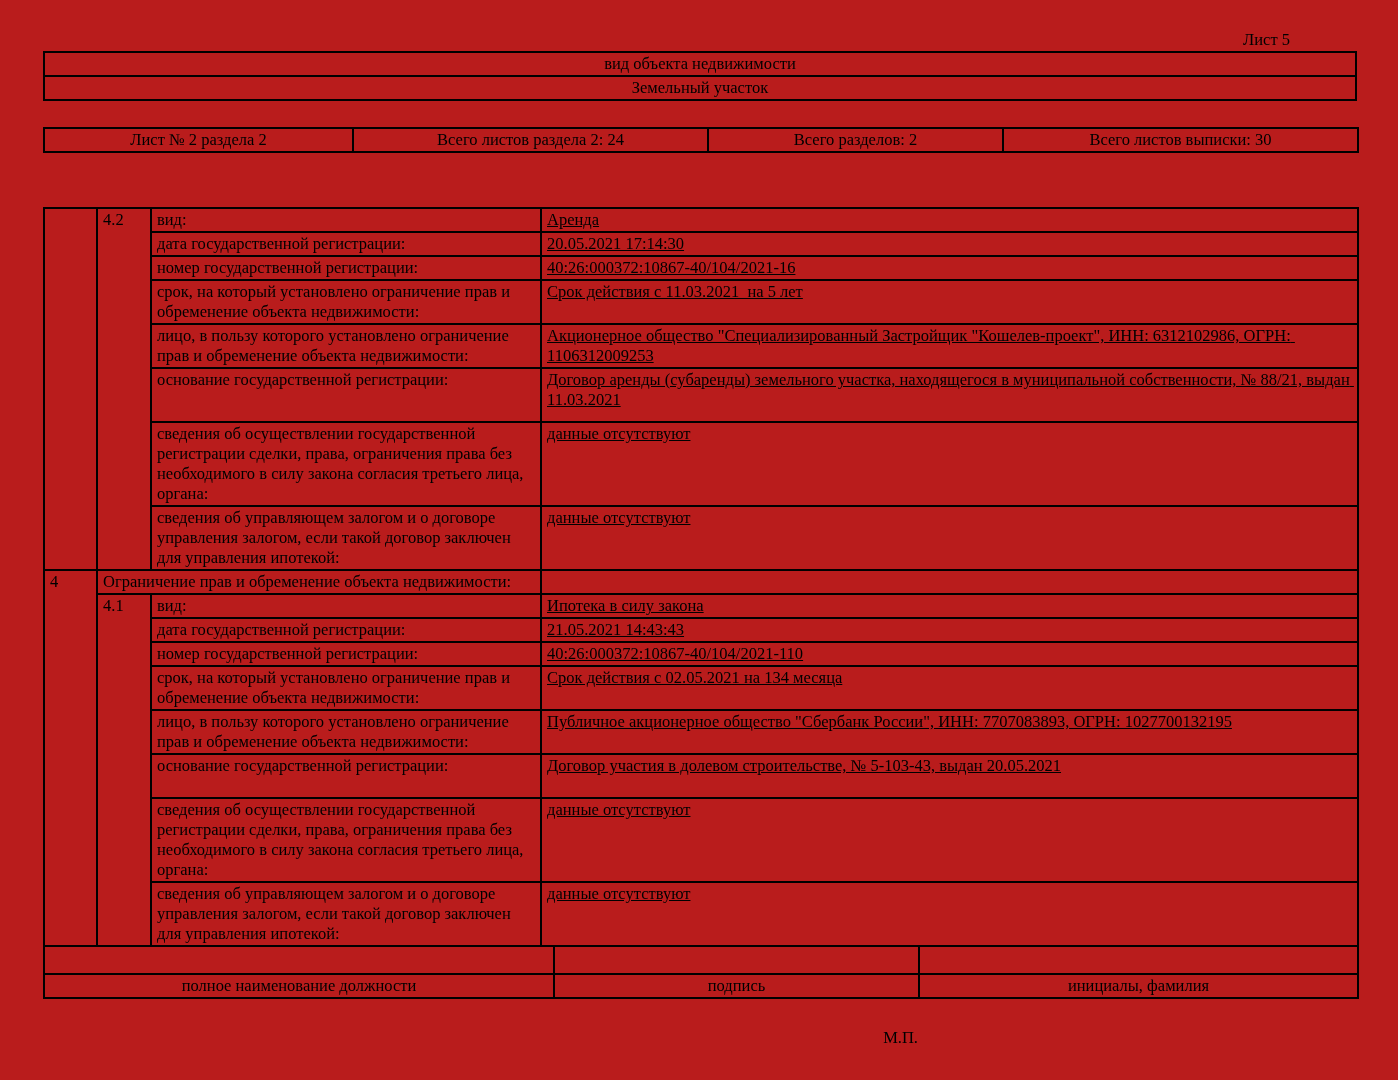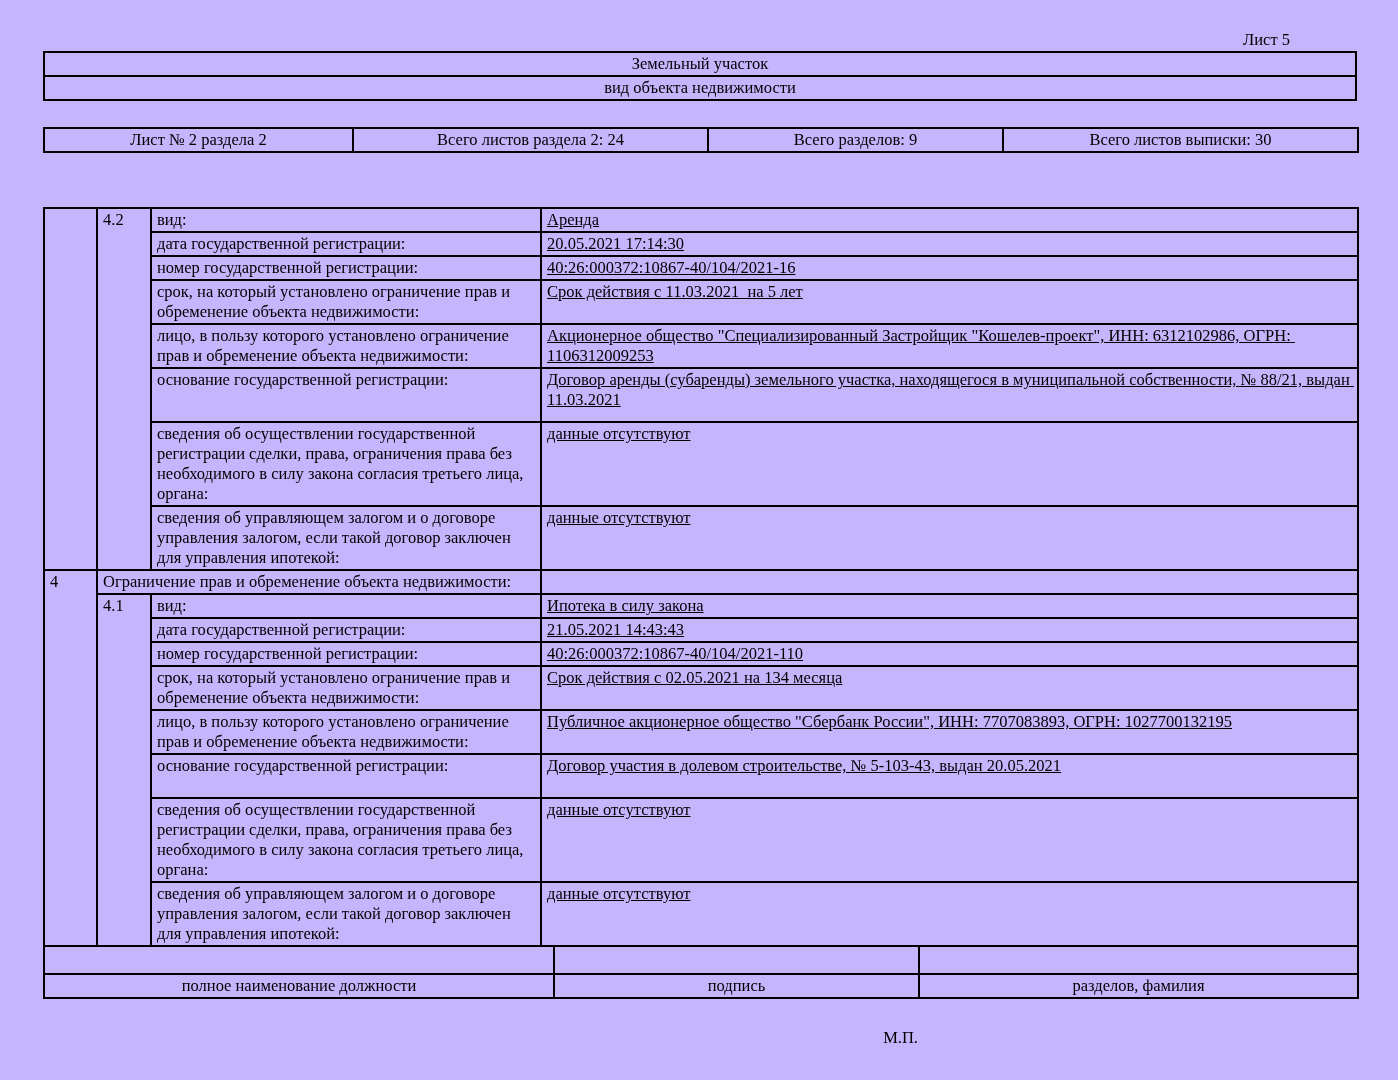--- a/index.html
+++ b/index.html
@@ -1,17 +1,17 @@
 <!DOCTYPE html>
 <html lang="ru"><head>
 <meta charset="utf-8">
 <style>
   html,body { margin:0; padding:0; background:#e8e8e8; }
   .page {
-    position:relative; width:1398px; height:1080px; background:#c4b5fd;
+    position:relative; width:1398px; height:1080px; background:#b91c1c;
     font-family:"Liberation Serif", serif; font-size:16.5px; line-height:20px; color:#000;
     overflow:hidden; margin:0 auto;
   }
   .sheet-label {
     position:absolute; top:30px; left:43px; width:1314px;
     text-align:right; padding-right:67px; box-sizing:border-box;
   }
   table.tbl {
     position:absolute; left:43px; width:1314px;
     border-collapse:collapse; table-layout:fixed;
@@ -43,40 +43,40 @@
 </head>
 <body>
 
 <div class="page">
 
   <div class="sheet-label">Лист 5</div>
 
   <table class="tbl tbl-a">
     <tbody>
       <tr>
-        <td>Земельный участок</td>
+        <td>вид объекта недвижимости</td>
       </tr>
       <tr>
-        <td>вид объекта недвижимости</td>
+        <td>Земельный участок</td>
       </tr>
     </tbody>
   </table>
 
   <table class="tbl tbl-b">
     <colgroup>
         <col style="width:309px">
         <col style="width:355px">
         <col style="width:295px">
         <col style="width:355px">
       </colgroup>
     <tbody>
       <tr>
         <td>Лист № 2 раздела 2</td>
         <td>Всего листов раздела 2: 24</td>
-        <td>Всего разделов: 9</td>
+        <td>Всего разделов: 2</td>
         <td>Всего листов выписки: 30</td>
       </tr>
     </tbody>
   </table>
 
   <table class="tbl tbl-cd">
     <colgroup>
         <col style="width:495px">
         <col style="width:819px">
       </colgroup>
@@ -178,20 +178,20 @@
       </colgroup>
     <tbody>
       <tr class="empty-row">
         <td></td>
         <td></td>
         <td></td>
       </tr>
       <tr class="label-row">
         <td>полное наименование должности</td>
         <td>подпись</td>
-        <td>разделов, фамилия</td>
+        <td>инициалы, фамилия</td>
       </tr>
     </tbody>
   </table>
 
   <div class="stamp">М.П.</div>
 
 </div>
 
 </body></html>

